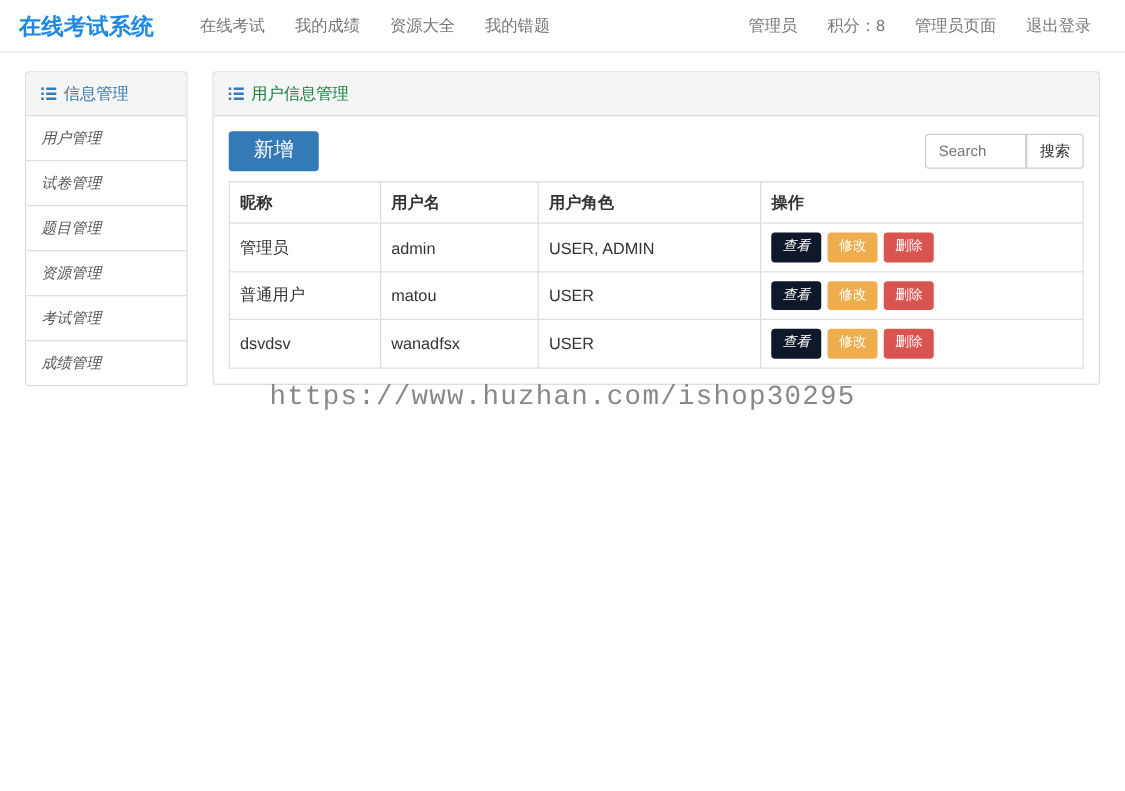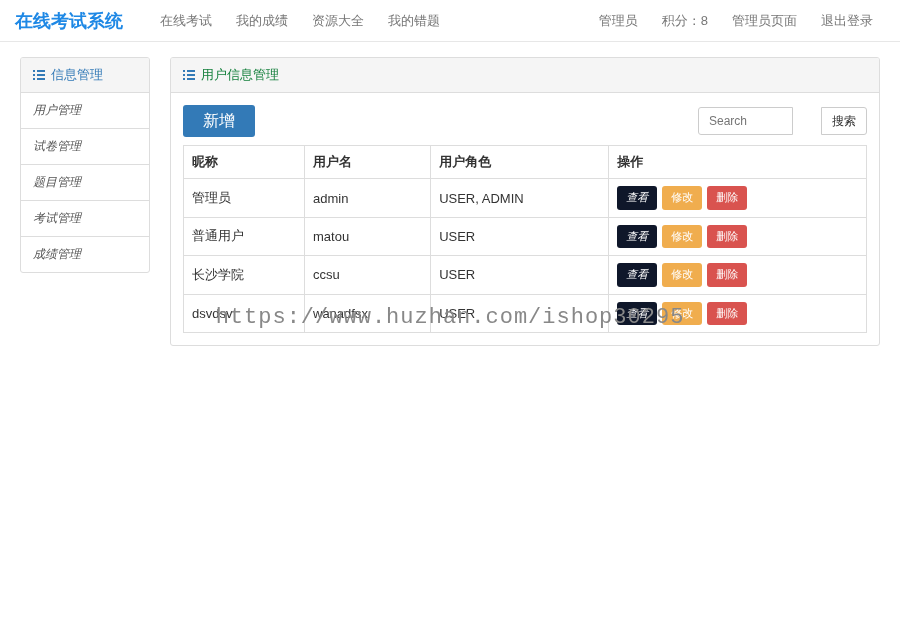--- a/index.html
+++ b/index.html
@@ -31,22 +31,22 @@
     .sidebar-list a { display: block; padding: 9px 12px; color: #555; text-decoration: none; font-size: 12px; cursor: pointer; }
     
     .panel-body { padding: 12px; }
     .toolbar { display: flex; justify-content: space-between; align-items: center; margin-bottom: 0; }
     .btn { display: inline-block; padding: 5px 20px; border-radius: 3px; border: none; font-size: 16px; cursor: pointer; color: #fff; line-height: 1.4; }
     .btn-primary { background: #337ab7; }
     .btn-info { background: #0f172a; font-style: italic; }
     .btn-warning { background: #f0ad4e; }
     .btn-danger { background: #d9534f; }
     .input-group { display: flex; }
-    .input-group input { border: 1px solid #ccc; padding: 5px 10px; font-size: 12px; border-radius: 3px 0 0 3px; width: 95px; height: 28px; }
-    .input-group .btn-search { border-radius: 0 3px 3px 0; border-left: none; background: #fff; color: #333; border: 1px solid #ccc; padding: 5px 10px; font-size: 12px; height: 28px; cursor: pointer; margin-left: 28px; }
+    .input-group input { border: 1px solid #ccc; padding: 5px 10px; font-size: 12px; border-radius: 3px 0 0 3px; width: 81px; height: 28px; }
+    .input-group .btn-search { border-radius: 0 3px 3px 0; border-left: none; background: #fff; color: #333; border: 1px solid #ccc; padding: 5px 10px; font-size: 12px; height: 28px; cursor: pointer; }
     
     table { width: 100%; border-collapse: collapse; margin-top: 8px; }
     th, td { border: 1px solid #ddd; padding: 7px 8px; text-align: left; font-size: 13px; vertical-align: middle; }
     th { font-weight: bold; background: #fff; }
     td { color: #333; }
     .action-cell { display: flex; gap: 5px; }
     .action-cell .btn { padding: 4px 9px; font-size: 11px; }
     
     .watermark { position: absolute; top: 305px; left: 0; right: 0; text-align: center; font-family: "Courier New", monospace; font-size: 22px; color: #888; pointer-events: none; letter-spacing: 1px; }
   </style>
@@ -91,20 +91,23 @@
       </div>
       <ul class="sidebar-list" id="sidebar-list">
           <li>
             <a>用户管理</a>
           </li>
           <li>
             <a>试卷管理</a>
           </li>
           <li>
             <a>题目管理</a>
+          </li>
+          <li>
+            <a>资源管理</a>
           </li>
           <li>
             <a>考试管理</a>
           </li>
           <li>
             <a>成绩管理</a>
           </li>
         </ul>
     </div>
   </div>
@@ -164,32 +167,20 @@
                 <td>USER</td>
                 <td>
                   <div class="action-cell">
                     <button class="btn btn-info">查看</button>
                     <button class="btn btn-warning">修改</button>
                     <button class="btn btn-danger">删除</button>
                   </div>
                 </td>
               </tr>
               <tr>
-                <td>长沙学院</td>
-                <td>ccsu</td>
-                <td>USER</td>
-                <td>
-                  <div class="action-cell">
-                    <button class="btn btn-info">查看</button>
-                    <button class="btn btn-warning">修改</button>
-                    <button class="btn btn-danger">删除</button>
-                  </div>
-                </td>
-              </tr>
-              <tr>
                 <td>dsvdsv</td>
                 <td>wanadfsx</td>
                 <td>USER</td>
                 <td>
                   <div class="action-cell">
                     <button class="btn btn-info">查看</button>
                     <button class="btn btn-warning">修改</button>
                     <button class="btn btn-danger">删除</button>
                   </div>
                 </td>

